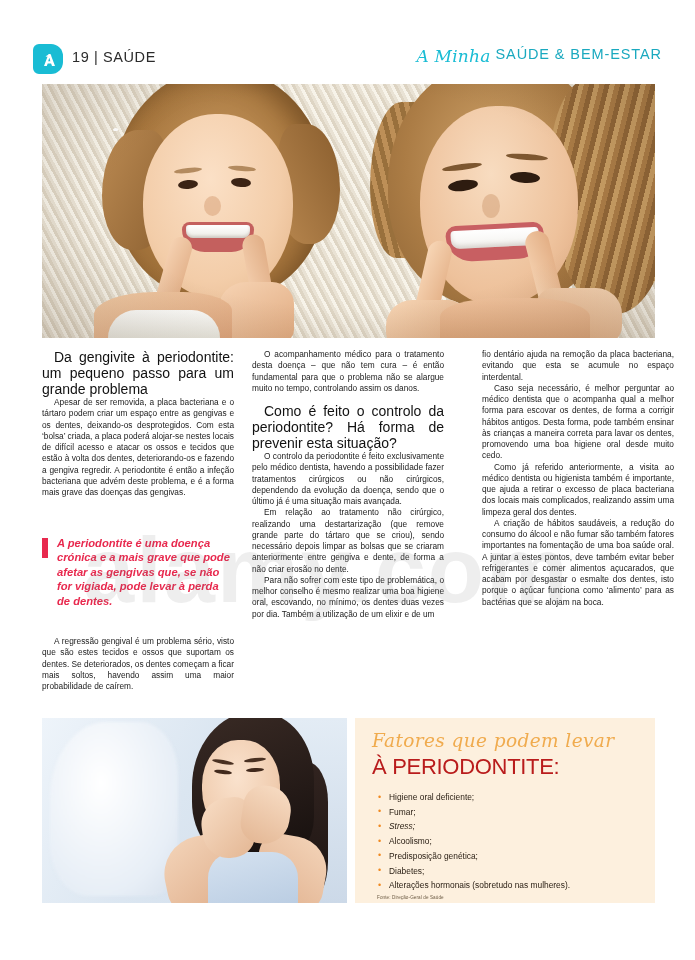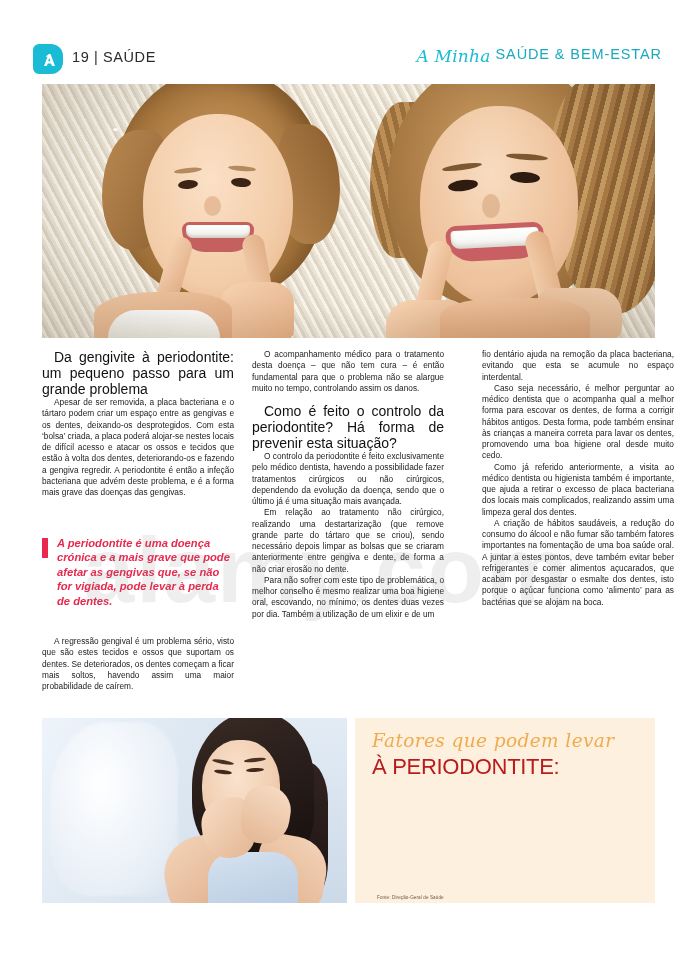--- a/index.html
+++ b/index.html
@@ -492,20 +492,29 @@
     <div class="ph" id="p2-eye-l"></div>
     <div class="ph" id="p2-eye-r"></div>
     <div class="ph" id="p2-mouth"></div>
     <div class="ph" id="p2-hand-l"></div>
     <div class="ph" id="p2-hand-r"></div>
   </div>
 
   <div id="infobox">
     <div id="ib-script">Fatores que podem levar</div>
     <div id="ib-title">À PERIODONTITE:</div>
+    <ul id="ib-list">
+        <li>Higiene oral deficiente;</li>
+        <li>Fumar;</li>
+        <li class="ital">Stress;</li>
+        <li>Alcoolismo;</li>
+        <li>Predisposição genética;</li>
+        <li>Diabetes;</li>
+        <li>Alterações hormonais (sobretudo nas mulheres).</li>
+      </ul>
     <div id="ib-source">Fonte: Direção-Geral de Saúde</div>
   </div>
 
   <div id="wm">
     <span>alamy.com</span>
   </div>
 
 </div>
 
 </body></html>

